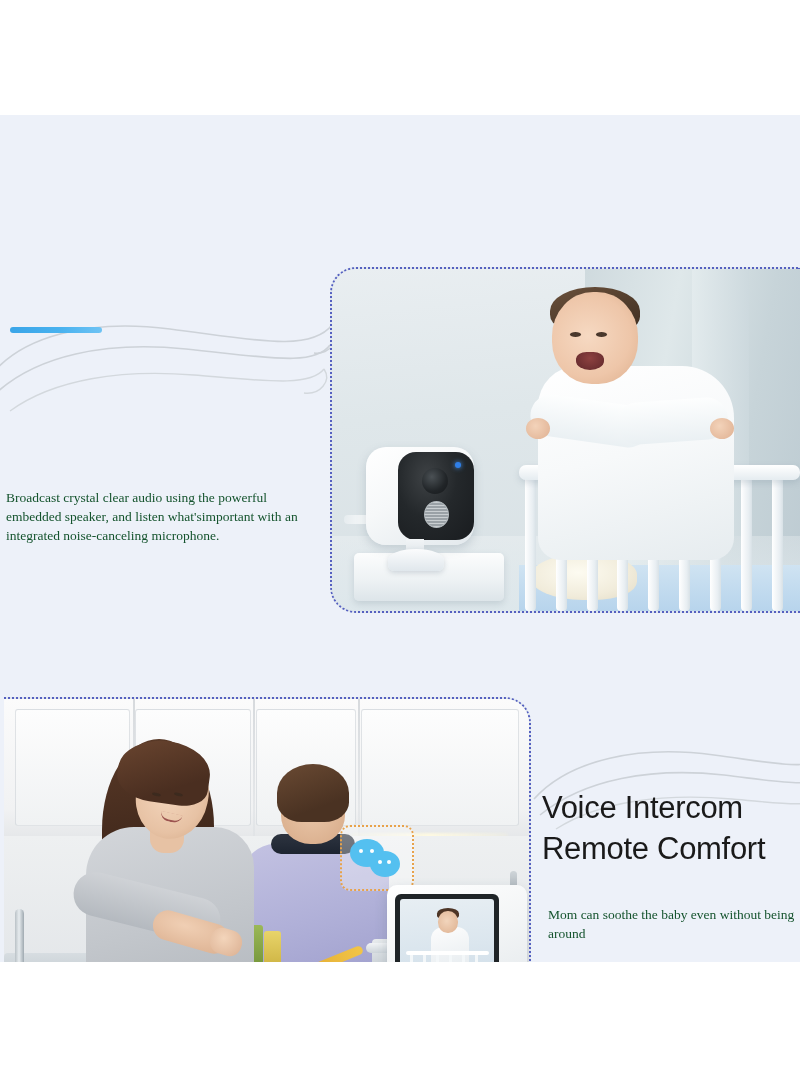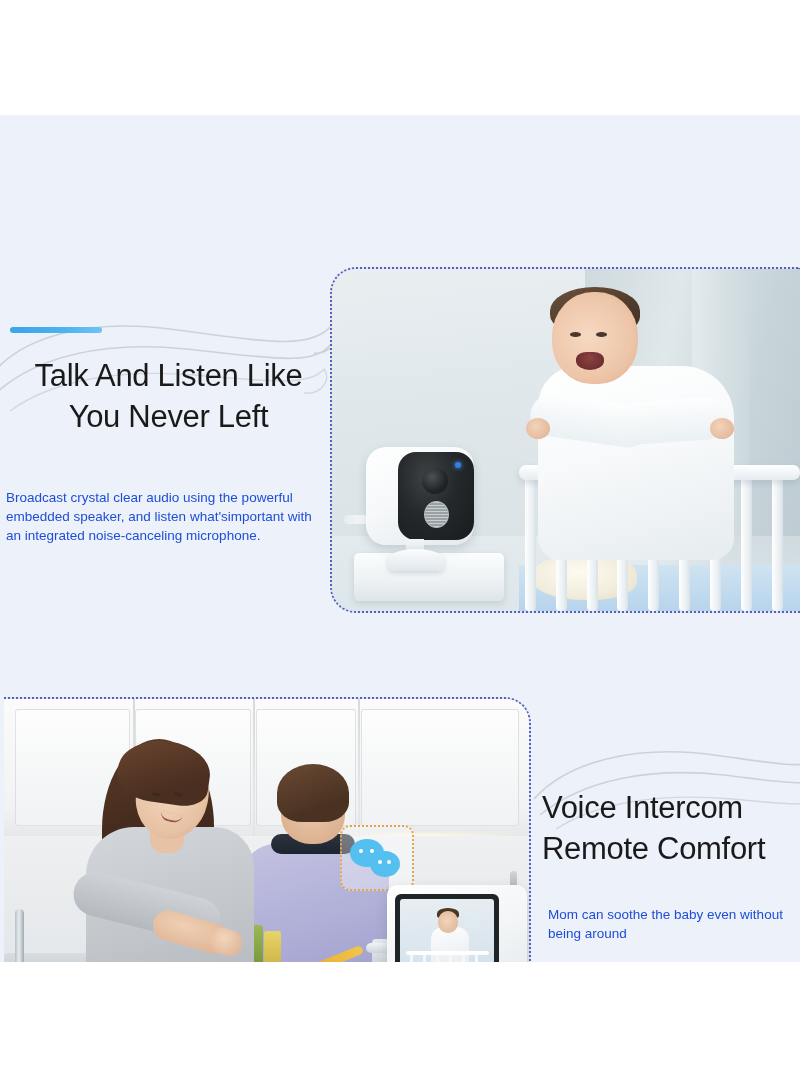--- a/index.html
+++ b/index.html
@@ -57,23 +57,24 @@
   }
   .headline .l1, .headline .l2 { display: block; }
 
   .head-top { left: 6px; top: 240px; text-align: center; width: 325px; }
   .head-top .l2 { text-align: center; }
 
   .head-bottom { left: 542px; top: 672px; text-align: left; width: 300px; }
 
   .body-copy {
     position: absolute;
-    color: #1d4ed8;
+    color: #14532d;
     font-size: 13.5px;
     line-height: 19px;
+    font-family: Liberation Serif, serif;
   }
   .body-top { left: 6px; top: 373px; width: 310px; }
   .body-bottom { left: 548px; top: 790px; width: 270px; }
 
   
   .photo {
     position: absolute;
     border: 2px dotted #5560c0;
     border-radius: 26px;
     overflow: hidden;
@@ -594,24 +595,20 @@
             </div>
           </div>
 
         </div>
       </div>
 
     </div>
 
     <div class="accent-bar accent-top"></div>
 
-    <div class="headline head-top">
-      <span class="l1">Talk And Listen Like</span>
-      <span class="l2">You Never Left</span>
-    </div>
 
     <div class="body-copy body-top">Broadcast crystal clear audio using the powerful embedded speaker, and listen what'simportant with an integrated noise-canceling microphone.</div>
 
     <div class="headline head-bottom">
       <span class="l1">Voice Intercom</span>
       <span class="l2">Remote Comfort</span>
     </div>
 
     <div class="body-copy body-bottom">Mom can soothe the baby even without being around</div>
 

